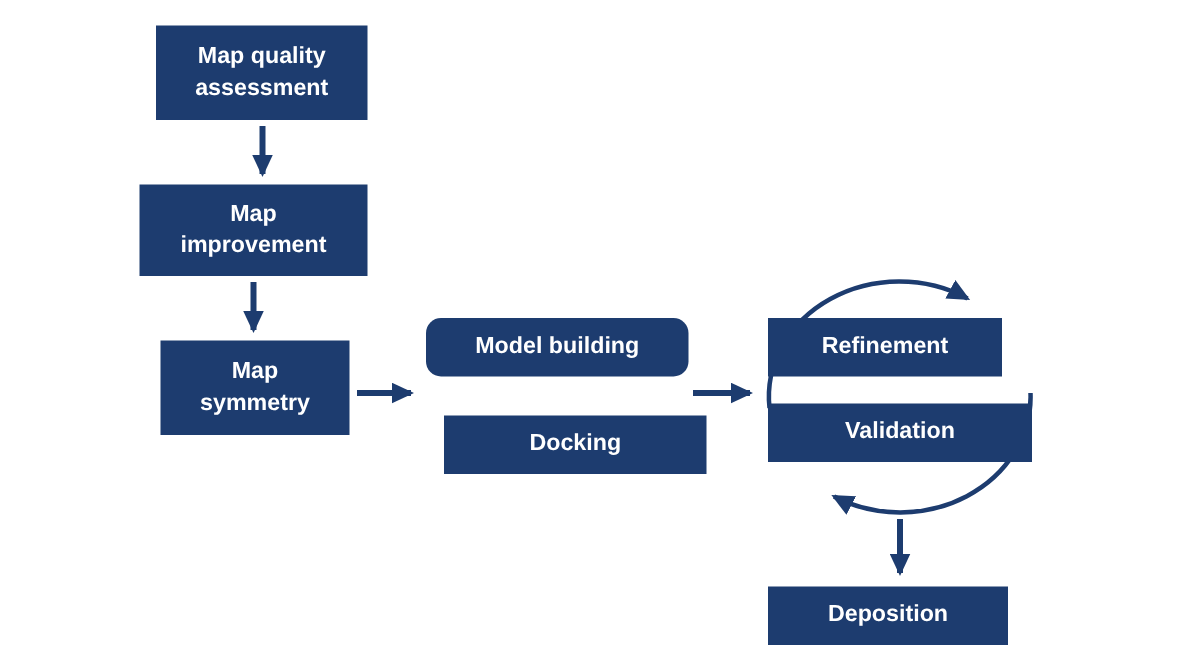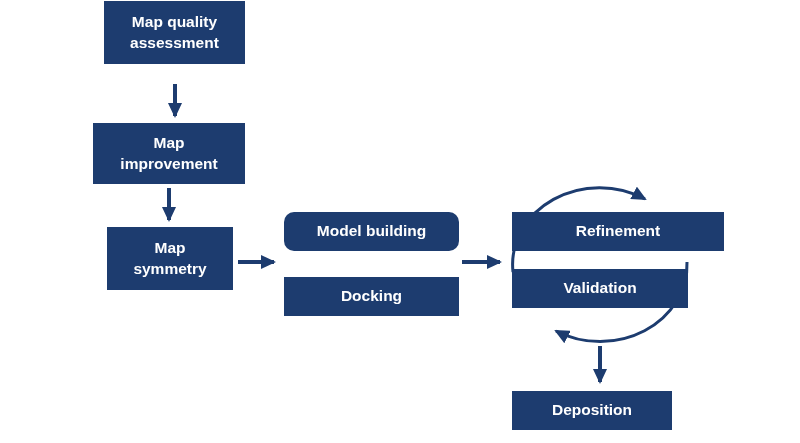--- a/index.html
+++ b/index.html
@@ -18,26 +18,26 @@
     color:#ffffff;
     display:flex;align-items:center;justify-content:center;
     text-align:center;
     font-weight:600;
     font-size:15.5px;
     line-height:1.3;
     padding:2px 6px;
     box-sizing:border-box;
     white-space:pre-line;
   }
-  #n-map-quality    {left:104px;top:1px; width:141px;height:63px;}
+  #n-map-quality    {left:104px;top:17px; width:141px;height:63px;}
   #n-map-improvement{left:93px; top:123px;width:152px;height:61px;}
   #n-map-symmetry   {left:107px;top:227px;width:126px;height:63px;}
   #n-model-building {left:284px;top:212px;width:175px;height:39px;border-radius:10px;}
-  #n-docking        {left:284px;top:277px;width:175px;height:39px;}
-  #n-refinement     {left:512px;top:212px;width:212px;height:39px;}
+  #n-docking        {left:296px;top:277px;width:175px;height:39px;}
+  #n-refinement     {left:512px;top:212px;width:156px;height:39px;}
   #n-validation     {left:512px;top:269px;width:176px;height:39px;}
   #n-deposition     {left:512px;top:391px;width:160px;height:39px;}
 
   .arrow{stroke:var(--accent,#1D3C6F);stroke-width:4;fill:none;}
   .arc{stroke:var(--accent,#1D3C6F);stroke-width:3;fill:none;}
   #ah path{fill:var(--accent,#1D3C6F);stroke:none;}
 </style>
 </head>
 <body>
 

